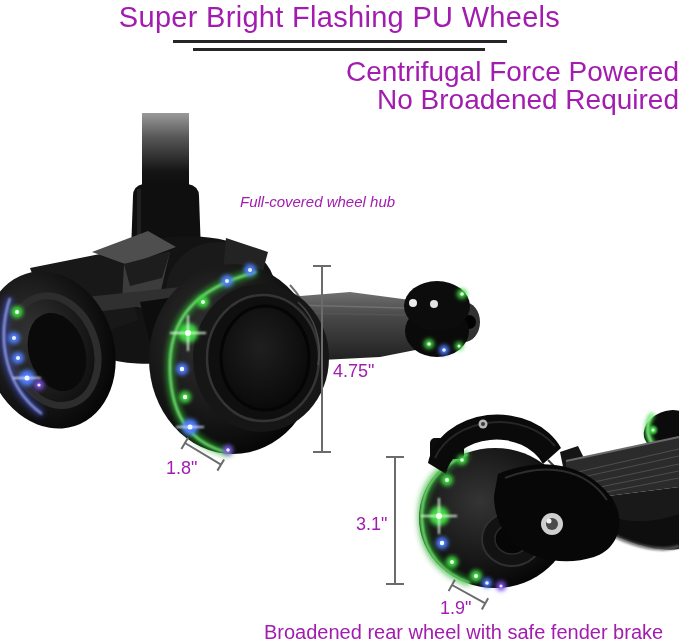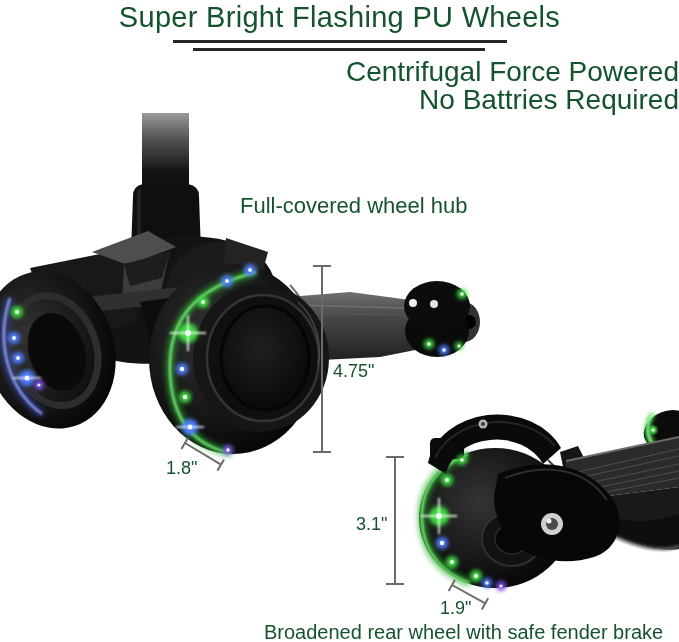--- a/index.html
+++ b/index.html
@@ -1,27 +1,27 @@
 <!DOCTYPE html>
 <html><head>
 <meta charset="utf-8">
 <style>
   html,body{margin:0;padding:0;background:#fff;}
   .page{position:relative;width:679px;height:642px;background:#ffffff;overflow:hidden;
-        font-family:"Liberation Sans",sans-serif;color:#14532d;}
+        font-family:"Liberation Sans",sans-serif;color:#a21caf;}
   .art{position:absolute;left:0;top:0;z-index:1;}
   .txt{position:absolute;z-index:3;white-space:nowrap;}
   .title{left:0;top:1px;width:679px;text-align:center;font-size:29px;font-weight:400;letter-spacing:.3px;}
   .rule{position:absolute;z-index:3;background:#262626;height:3px;}
   .rule1{left:173px;top:40px;width:334px;}
   .rule2{left:193px;top:48px;width:292px;}
   .subtitle{left:0;width:679px;text-align:right;font-size:28px;}
   .s1{top:56px;}
   .s2{top:84px;}
-  .note{left:240px;font-size:22px;}
+  .note{left:240px;font-size:15px;font-style:italic;}
   .n1{top:193px;}
   .n2{top:225px;}
   .footer-caption{left:264px;top:621px;font-size:20px;}
   .mlabel{font-size:18px;}
   .lab-front-d{left:333px;top:361px;}
   .lab-front-w{left:166px;top:458px;}
   .lab-rear-d{left:356px;top:514px;}
   .lab-rear-w{left:440px;top:598px;}
   .vmeasure{position:absolute;z-index:2;width:2px;background:#6b6b6b;}
   .vmeasure .cap{position:absolute;left:-8px;width:18px;height:2px;background:#6b6b6b;}
@@ -244,21 +244,21 @@
         <circle cx="501" cy="586" r="5" fill="#7d4fe8" filter="url(#b2)"></circle>
           <circle cx="501" cy="586" r="1.6" fill="#efe8ff"></circle>
       </g>
     </g>
   </svg>
 
   <div class="txt title">Super Bright Flashing PU Wheels</div>
   <div class="rule rule1"></div>
   <div class="rule rule2"></div>
   <div class="txt subtitle s1">Centrifugal Force Powered</div>
-  <div class="txt subtitle s2">No Battries Required</div>
+  <div class="txt subtitle s2">No Broadened Required</div>
 
   <div class="txt note n1">Full-covered wheel hub</div>
 
   <div class="vmeasure m-front-d">
     <div class="cap top"></div>
     <div class="cap bot"></div>
   </div>
   <div class="txt mlabel lab-front-d">4.75"</div>
 
   <div class="dmeasure m-front-w">

